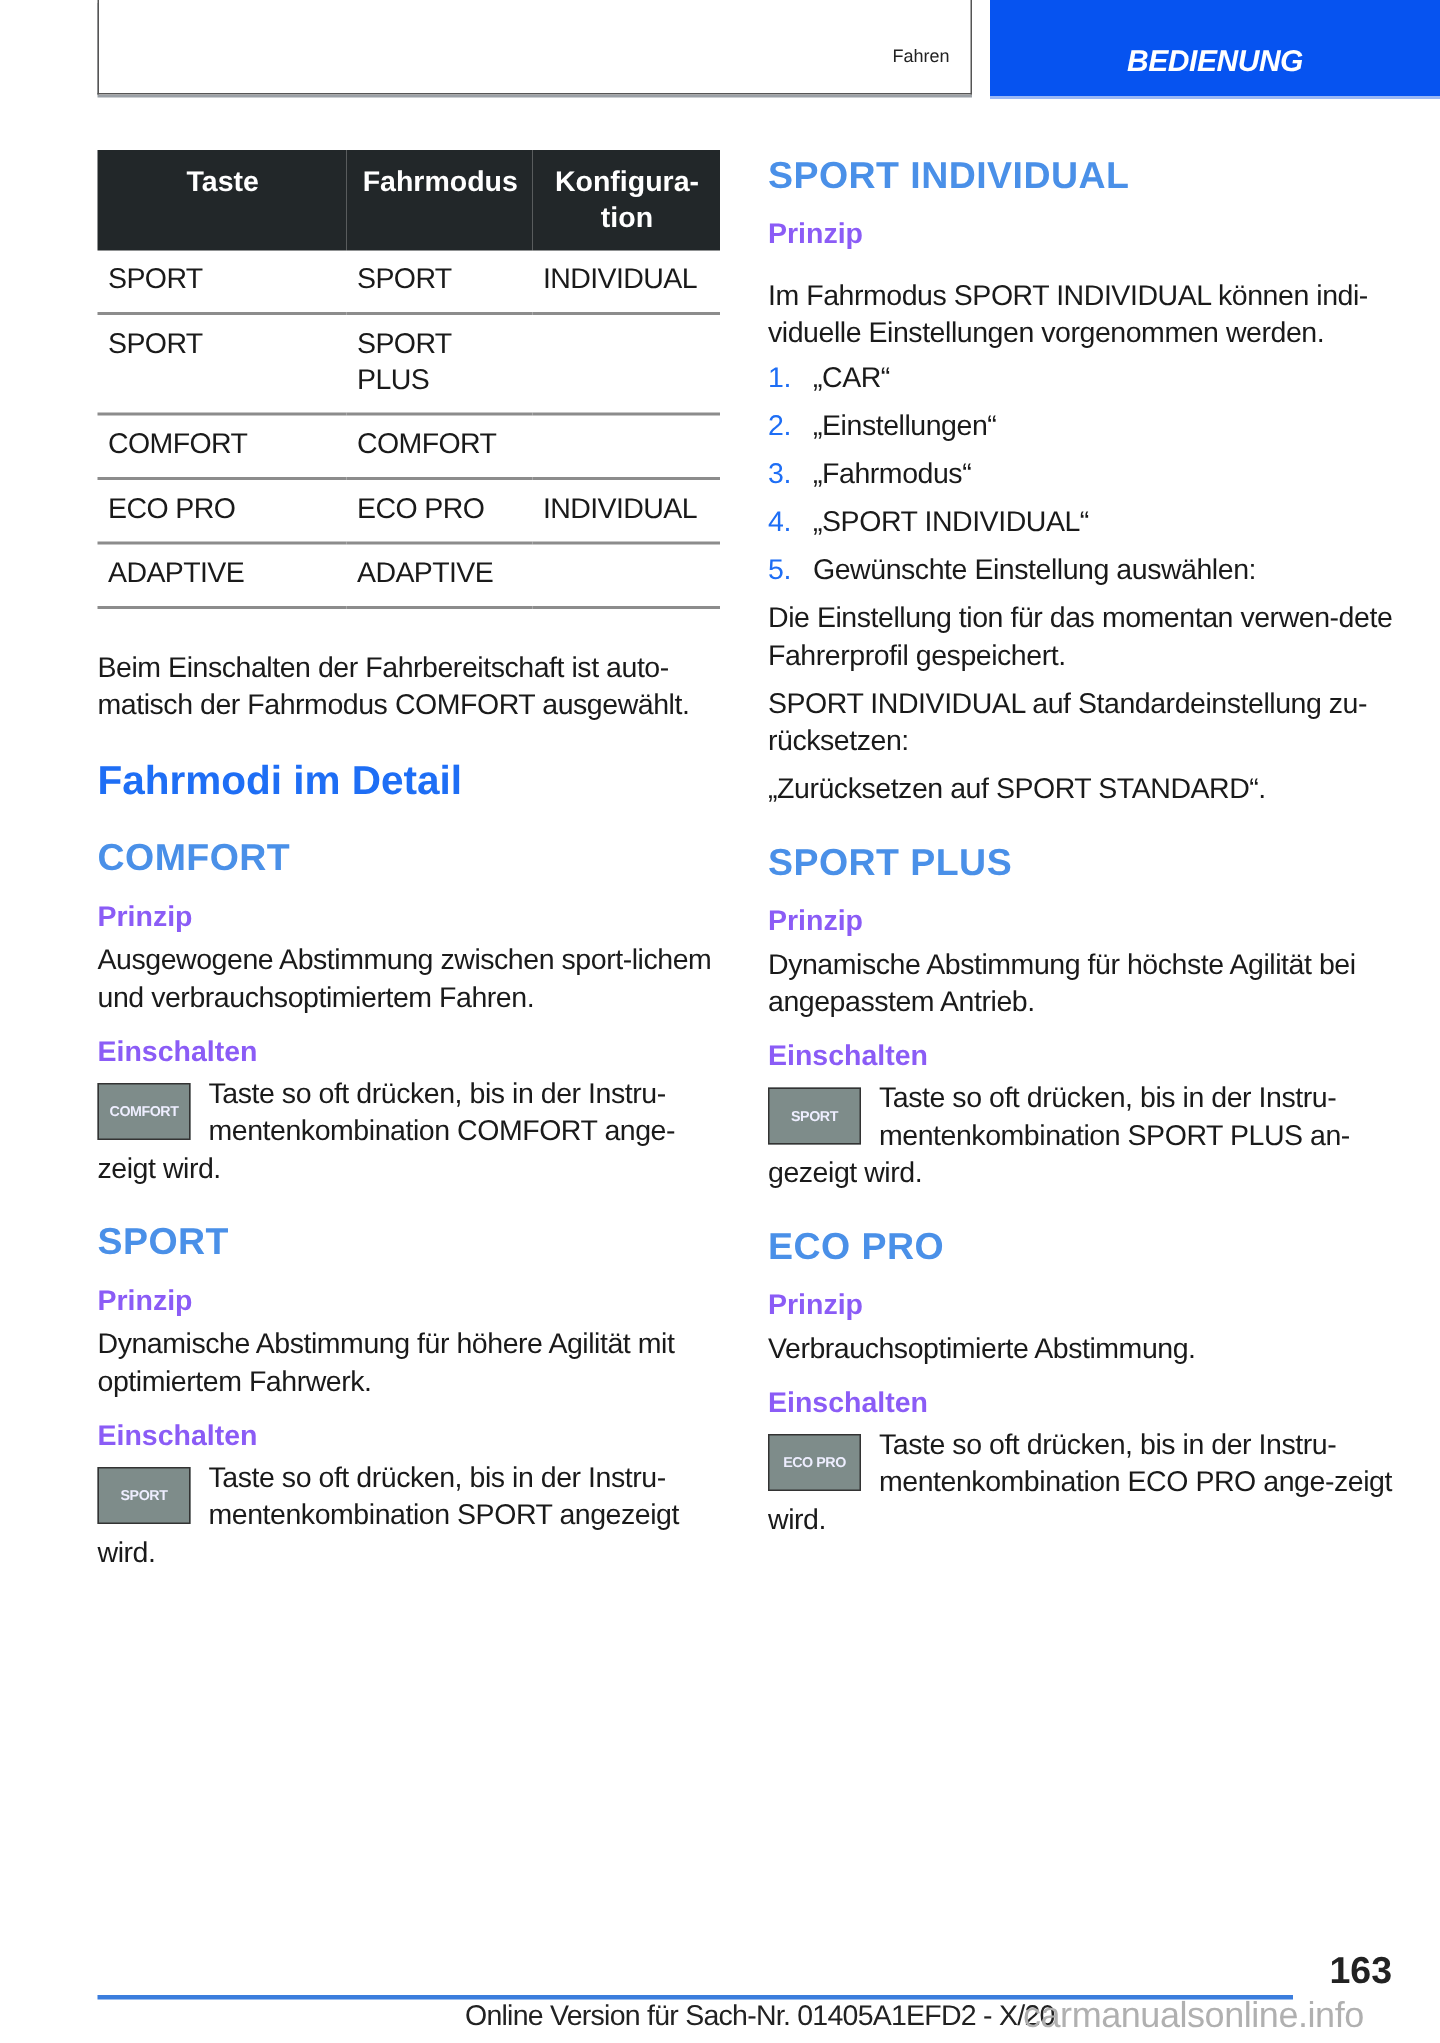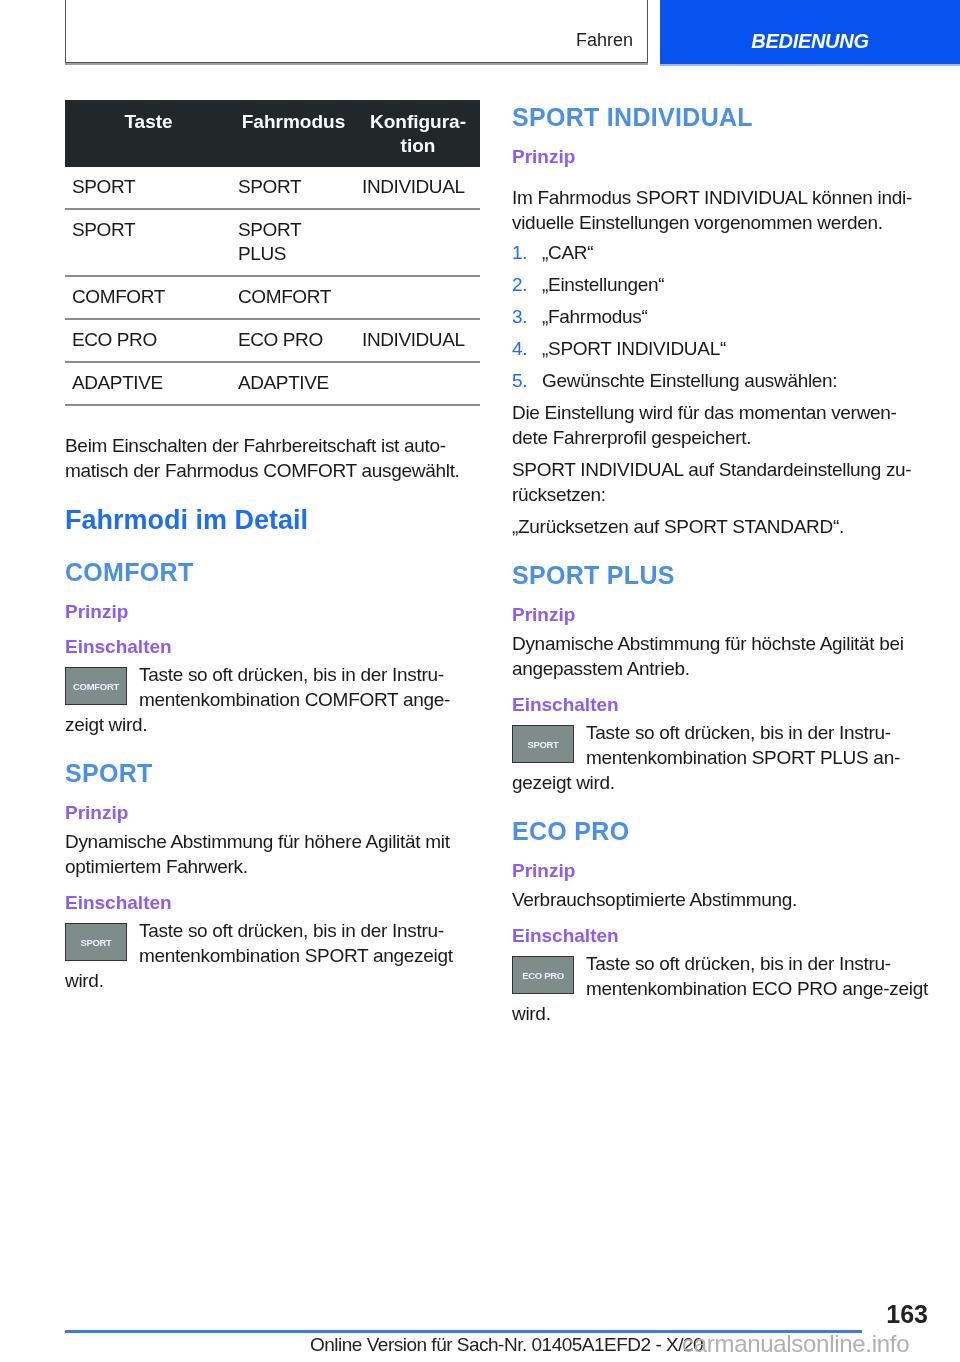--- a/index.html
+++ b/index.html
@@ -6,21 +6,21 @@
   body {
     width: 960px; height: 1362px; position: relative; background: #ffffff;
     font-family: "Liberation Sans", sans-serif; color: #1a1a1a; overflow: hidden;
   }
   .hdr-left {
     position: absolute; left: 65px; top: 0; width: 583px; height: 63px;
     border: 1px solid #555; border-top: none; box-shadow: 0 2px 0 #9aa0a6;
     box-sizing: border-box;
   }
   .hdr-left span {
-    position: absolute; right: 14px; top: 30px; font-size: 18px; color: #222;
+    position: absolute; right: 14px; top: 30px; font-size: 12px; color: #222;
   }
   .hdr-right {
     position: absolute; left: 660px; top: 0; width: 300px; height: 64px;
     background: #0653f0; box-shadow: 0 2px 0 #9ab8f5;
   }
   .hdr-right span {
     position: absolute; left: 150px; transform: translateX(-50%); top: 30px;
     font-size: 20px; font-weight: bold; color: #fff; letter-spacing: -0.3px; font-style: italic;
   }
   .col { position: absolute; top: 100px; }
@@ -105,20 +105,21 @@
         <td></td>
       </tr>
     </tbody>
   </table>
 
   <p class="p" style="margin-top:27px">Beim Einschalten der Fahrbereitschaft ist auto-matisch der Fahrmodus COMFORT ausgewählt.</p>
   <p class="h1" style="margin-top:22px">Fahrmodi im Detail</p>
 
   <p class="h2" style="margin-top:22px">COMFORT</p>
   <p class="h3" style="margin-top:14px">Prinzip</p>
+  <p class="p" style="margin-top:5px">Ausgewogene Abstimmung zwischen sport-lichem und verbrauchsoptimiertem Fahren.</p>
   <p class="h3" style="margin-top:13px">Einschalten</p>
   <div class="btn-row" style="margin-top:4px">
     <span class="keyimg">COMFORT</span>
     <p class="p">Taste so oft drücken, bis in der Instru-mentenkombination COMFORT ange-zeigt wird.</p>
   </div>
 
   <p class="h2" style="margin-top:22px">SPORT</p>
   <p class="h3" style="margin-top:14px">Prinzip</p>
   <p class="p" style="margin-top:5px">Dynamische Abstimmung für höhere Agilität mit optimiertem Fahrwerk.</p>
   <p class="h3" style="margin-top:13px">Einschalten</p>
@@ -132,21 +133,21 @@
   <p class="h2" style="margin-top:3px">SPORT INDIVIDUAL</p>
   <p class="h3" style="margin-top:14px">Prinzip</p>
   <p class="p" style="margin-top:17px">Im Fahrmodus SPORT INDIVIDUAL können indi-viduelle Einstellungen vorgenommen werden.</p>
   <ol style="margin-top:5px">
     <li><span class="num">1.</span><span>„CAR“</span></li>
     <li><span class="num">2.</span><span>„Einstellungen“</span></li>
     <li><span class="num">3.</span><span>„Fahrmodus“</span></li>
     <li><span class="num">4.</span><span>„SPORT INDIVIDUAL“</span></li>
     <li><span class="num">5.</span><span>Gewünschte Einstellung auswählen:</span></li>
   </ol>
-  <p class="p">Die Einstellung wird für das momentan verwen-dete Fahrerprofil gespeichert.</p>
+  <p class="p">Die Einstellung tion für das momentan verwen-dete Fahrerprofil gespeichert.</p>
   <p class="p" style="margin-top:7px">SPORT INDIVIDUAL auf Standardeinstellung zu-rücksetzen:</p>
   <p class="p" style="margin-top:7px">„Zurücksetzen auf SPORT STANDARD“.</p>
 
   <p class="h2" style="margin-top:22px">SPORT PLUS</p>
   <p class="h3" style="margin-top:14px">Prinzip</p>
   <p class="p" style="margin-top:5px">Dynamische Abstimmung für höchste Agilität bei angepasstem Antrieb.</p>
   <p class="h3" style="margin-top:13px">Einschalten</p>
   <div class="btn-row" style="margin-top:4px">
     <span class="keyimg">SPORT</span>
     <p class="p">Taste so oft drücken, bis in der Instru-mentenkombination SPORT PLUS an-gezeigt wird.</p>

